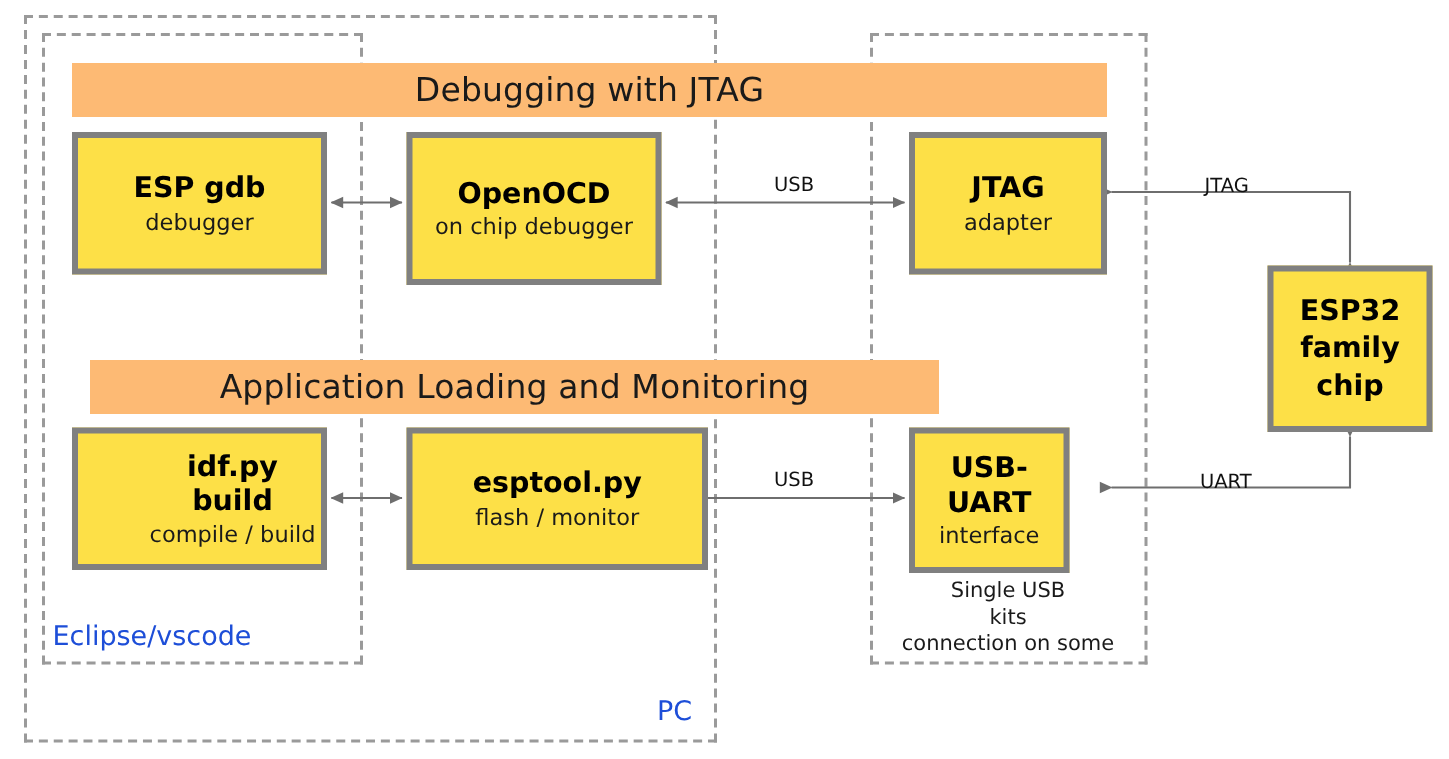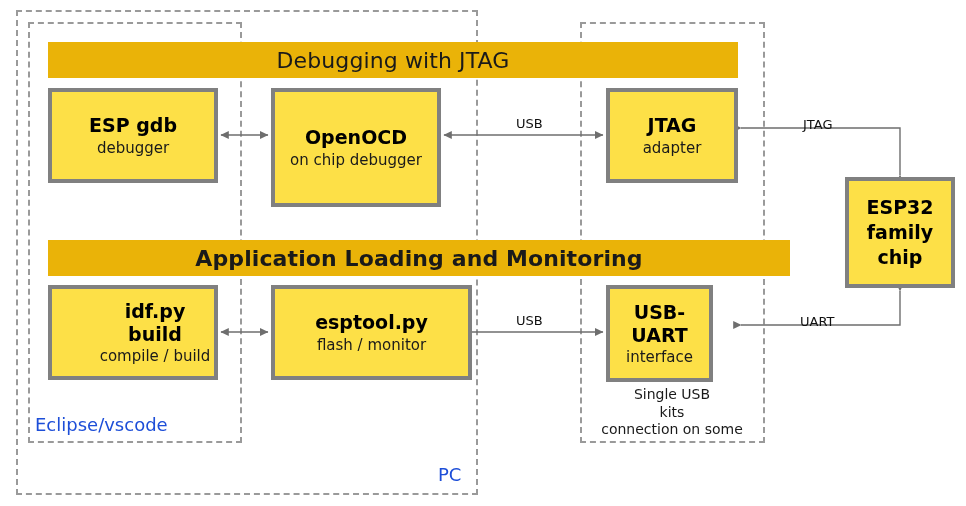--- a/index.html
+++ b/index.html
@@ -1,21 +1,21 @@
 <!DOCTYPE html>
 <html><head>
 <meta charset="utf-8">
 <style>
   html,body{margin:0;padding:0;background:#ffffff;}
   body{width:966px;height:506px;overflow:hidden;font-family:"DejaVu Sans","Liberation Sans",sans-serif;}
   #stage{position:relative;width:966px;height:506px;background:#fff;}
 
   .dashed{position:absolute;border:2px dashed #9a9a9a;box-sizing:border-box;background:transparent;}
 
-  .bar{position:absolute;background:#eab308;display:flex;align-items:center;justify-content:center;box-sizing:border-box;}
+  .bar{position:absolute;background:#fdba74;display:flex;align-items:center;justify-content:center;box-sizing:border-box;}
   .bar span{font-size:22px;color:#1a1a1a;letter-spacing:0.1px;}
 
   .nodebox{position:absolute;border:4px solid #808080;background:#fde047;box-sizing:border-box;
            display:flex;flex-direction:column;align-items:center;justify-content:center;}
   .nodebox .t1{font-size:19px;font-weight:bold;color:#000;line-height:1.18;text-align:center;}
   .nodebox .t2{font-size:15px;color:#1a1a1a;line-height:1.2;text-align:center;margin-top:2px;}
 
   .chipbox .t1{font-size:19px;font-weight:bold;line-height:1.32;}
 
   .caption{position:absolute;text-align:center;font-size:14px;color:#1a1a1a;line-height:1.25;}
@@ -38,21 +38,21 @@
   <div class="dashed" style="left:580px;top:22px;width:185px;height:421px;"></div>
 
   <div class="zonelabel" style="left:438px;top:464px;">PC</div>
 
   <div class="zonelabel" style="left:35px;top:414px;">Eclipse/vscode</div>
 
   <div class="bar" style="left:48px;top:42px;width:690px;height:36px;">
     <span>Debugging with JTAG</span>
   </div>
 
-  <div class="bar" style="left:48px;top:240px;width:742px;height:36px;font-weight:bold;">
+  <div class="bar" style="left:60px;top:240px;width:566px;height:36px;">
     <span>Application Loading and Monitoring</span>
   </div>
 
   <svg class="wires" viewBox="0 0 966 506">
     <defs>
       <marker id="ar" markerWidth="9" markerHeight="9" refX="8" refY="4.5" orient="auto" markerUnits="userSpaceOnUse">
         <path d="M0,0.6 L8.4,4.5 L0,8.4 z" fill="#6e6e6e"></path>
       </marker>
       <marker id="al" markerWidth="9" markerHeight="9" refX="0.6" refY="4.5" orient="auto" markerUnits="userSpaceOnUse">
         <path d="M8.4,0.6 L0,4.5 L8.4,8.4 z" fill="#6e6e6e"></path>
@@ -78,21 +78,21 @@
 
   <div class="edgelabel" style="left:516px;top:313px;">USB</div>
 
   <div class="edgelabel" style="left:800px;top:314px;">UART</div>
 
   <div class="nodebox" style="left:48px;top:88px;width:170px;height:95px;">
     <div class="t1">ESP gdb</div>
     <div class="t2">debugger</div>
   </div>
 
-  <div class="nodebox" style="left:271px;top:88px;width:170px;height:119px;">
+  <div class="nodebox" style="left:271px;top:88px;width:170px;height:102px;">
     <div class="t1">OpenOCD</div>
     <div class="t2">on chip debugger</div>
   </div>
 
   <div class="nodebox" style="left:606px;top:88px;width:132px;height:95px;">
     <div class="t1">JTAG</div>
     <div class="t2">adapter</div>
   </div>
 
   <div class="nodebox" style="left:48px;top:285px;width:170px;height:95px;padding-left:44px;">

